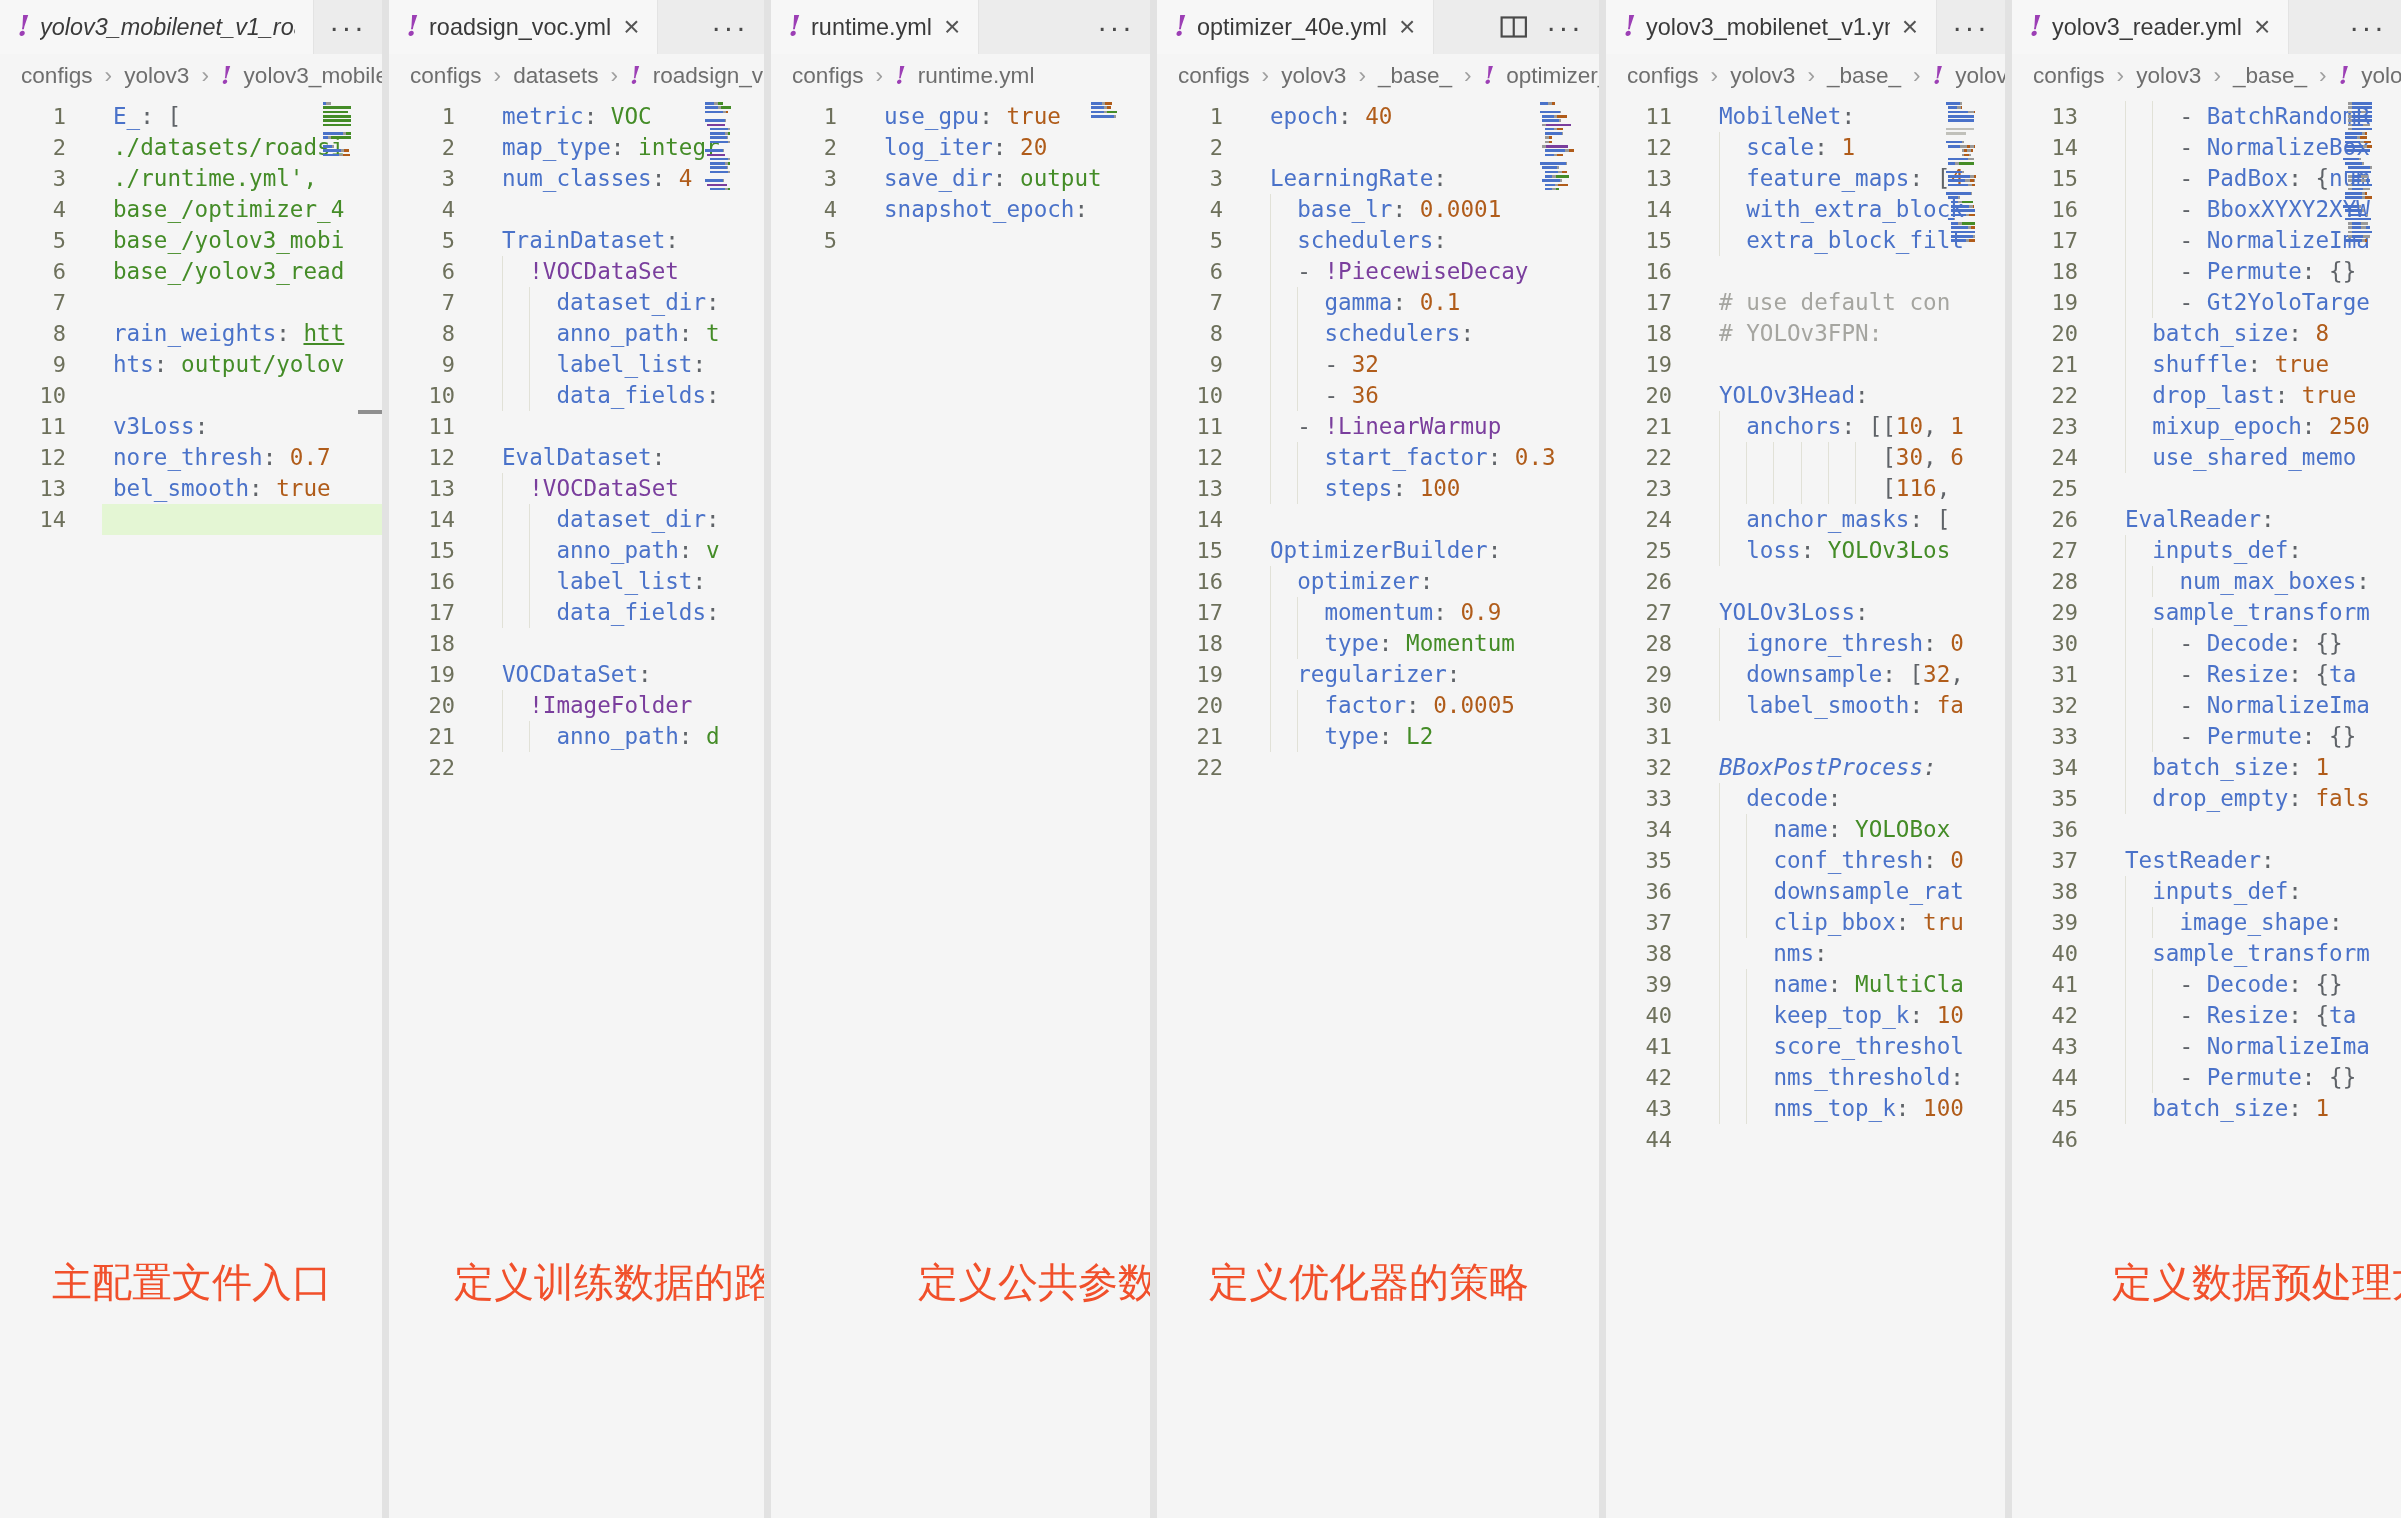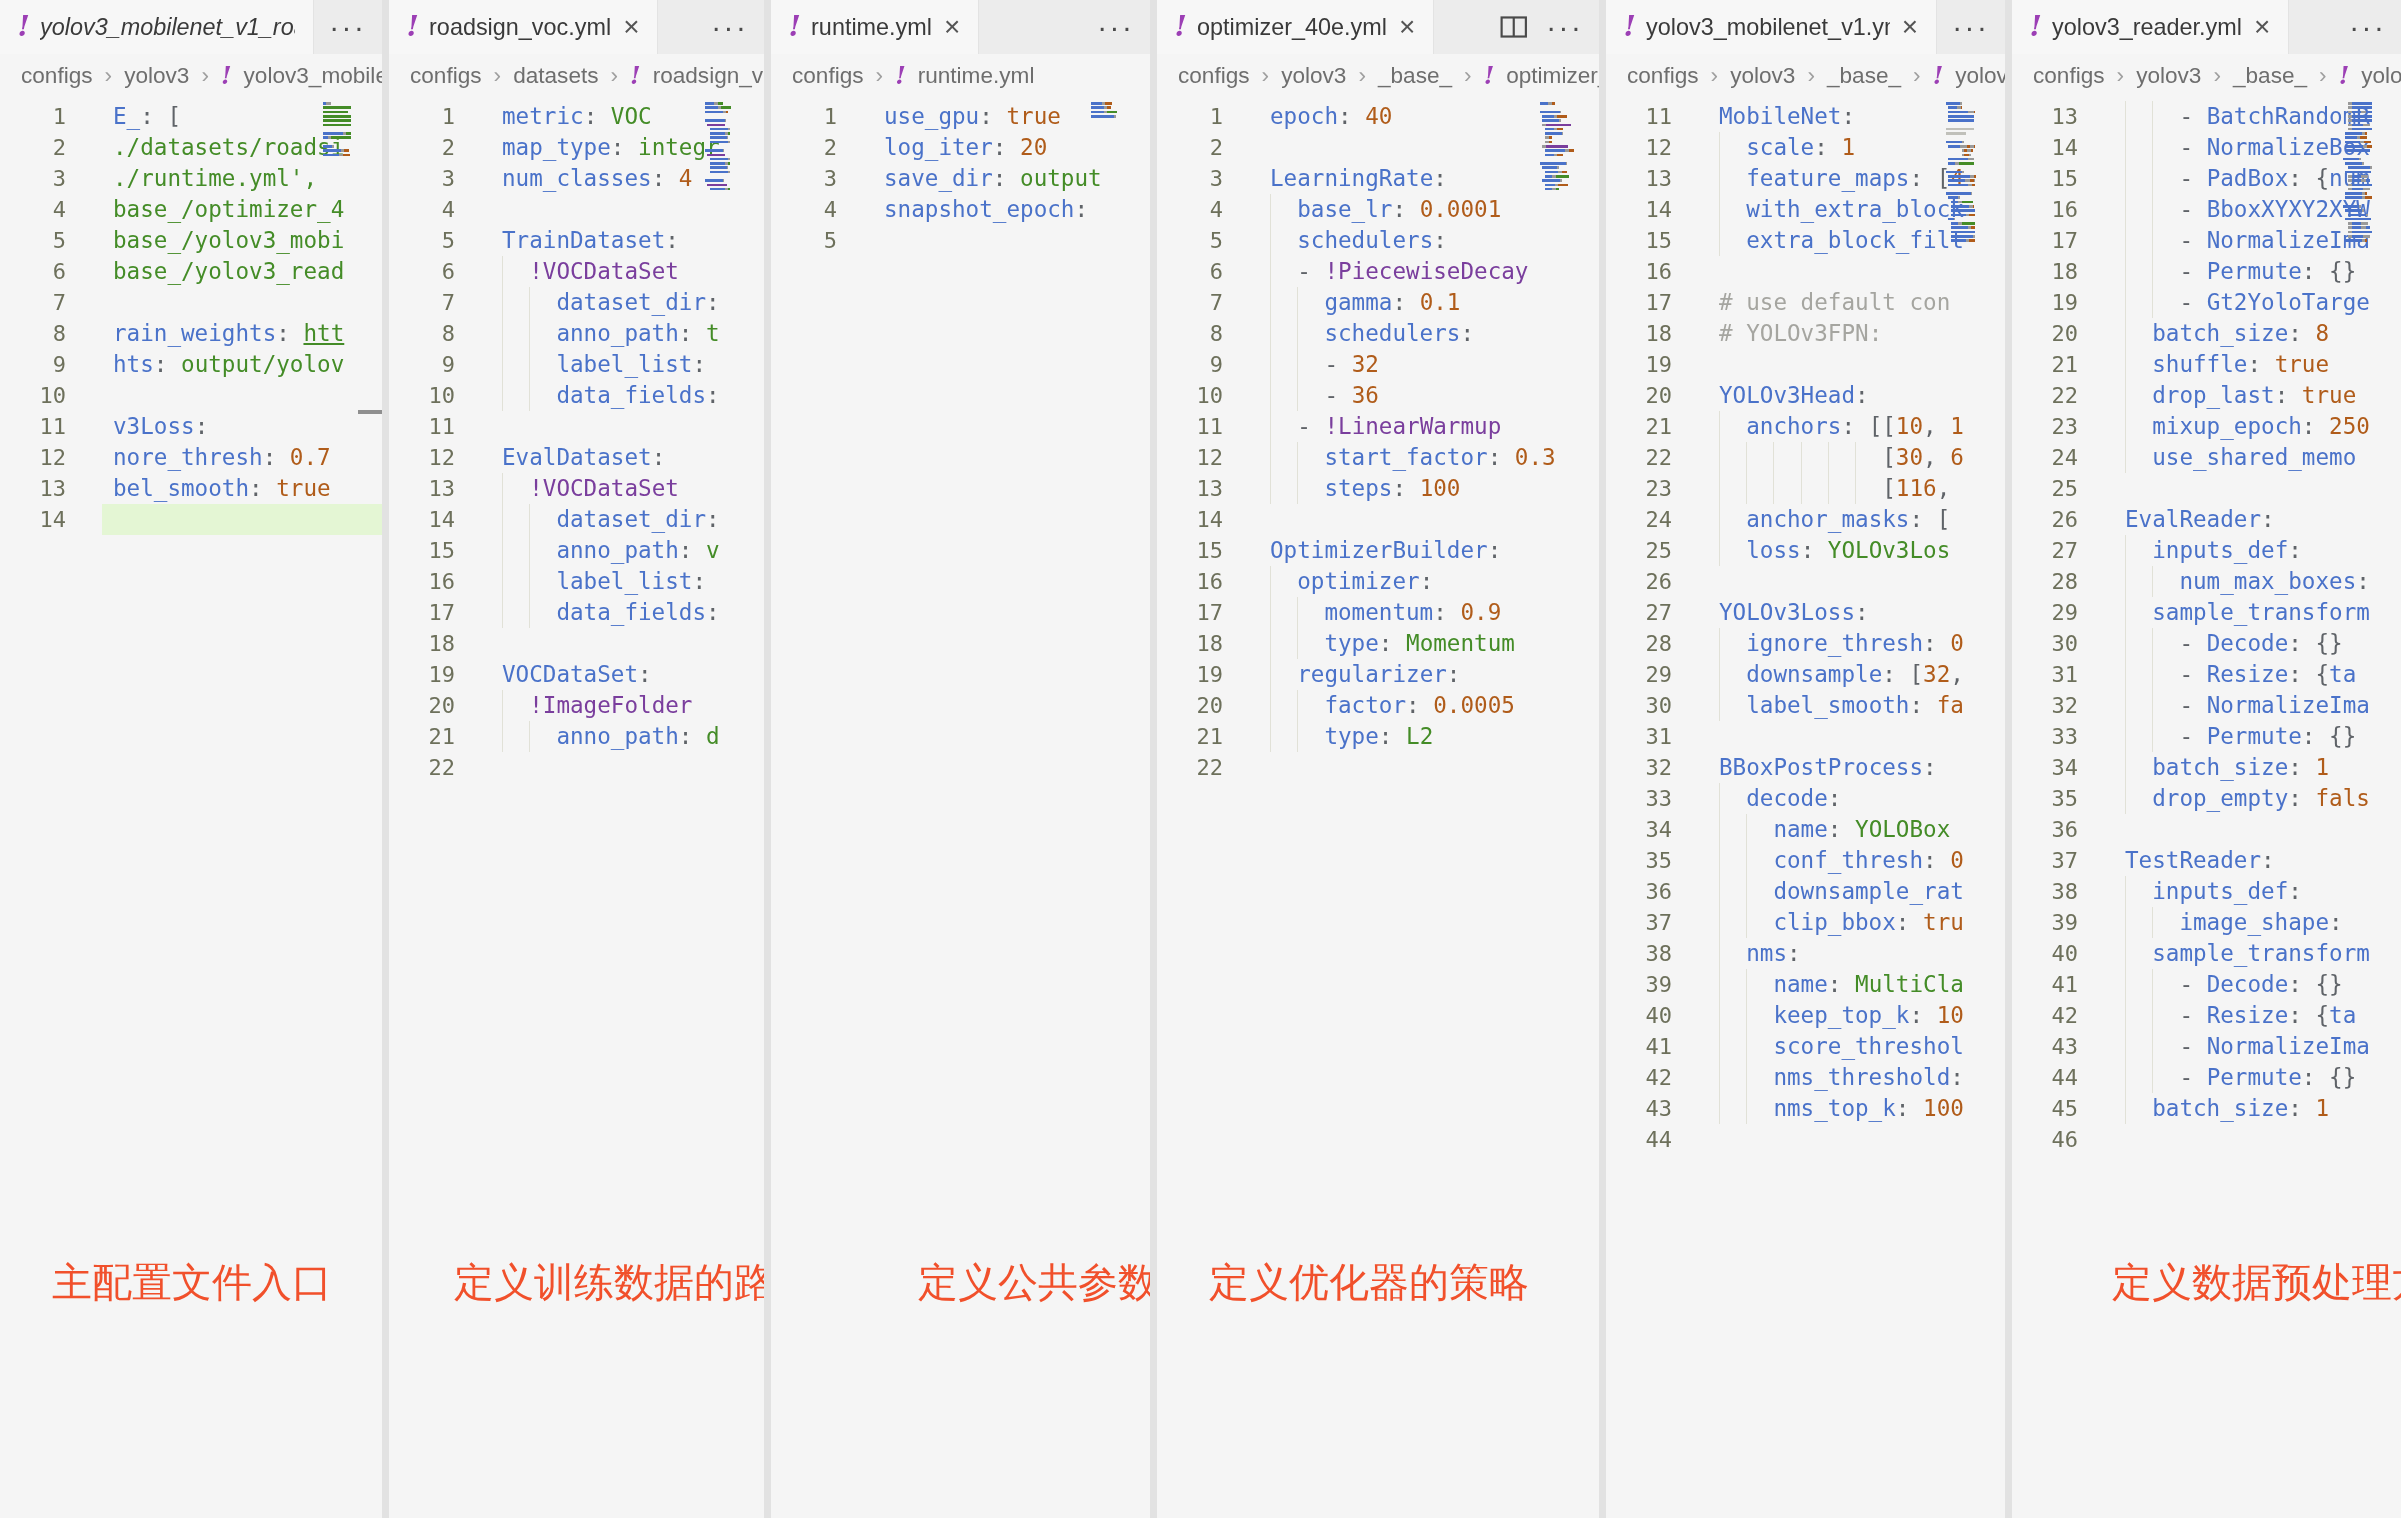--- a/index.html
+++ b/index.html
@@ -820,21 +820,21 @@
             <span class="ln">30</span>
             <span class="guide" style="left: calc(0ch + 113px);"></span>
             <span class="txt" style="padding-left: 2ch;"><span class="tk-k">label_smooth</span><span class="tk-p">: </span><span class="tk-b">fa</span></span>
           </div>
           <div class="line">
             <span class="ln">31</span>
             <span class="txt" style="padding-left: 0ch;"></span>
           </div>
           <div class="line">
             <span class="ln">32</span>
-            <span class="txt" style="padding-left: 0ch;"><span class="tk-k">BBoxPostProcess</span><span class="tk-p">:</span></span>
+            <span class="txt" style="padding-left: 0ch; font-style: italic;"><span class="tk-k">BBoxPostProcess</span><span class="tk-p">:</span></span>
           </div>
           <div class="line">
             <span class="ln">33</span>
             <span class="guide" style="left: calc(0ch + 113px);"></span>
             <span class="txt" style="padding-left: 2ch;"><span class="tk-k">decode</span><span class="tk-p">:</span></span>
           </div>
           <div class="line">
             <span class="ln">34</span>
             <span class="guide" style="left: calc(0ch + 113px);"></span>
             <span class="guide" style="left: calc(2ch + 113px);"></span>
@@ -854,21 +854,21 @@
           </div>
           <div class="line">
             <span class="ln">37</span>
             <span class="guide" style="left: calc(0ch + 113px);"></span>
             <span class="guide" style="left: calc(2ch + 113px);"></span>
             <span class="txt" style="padding-left: 4ch;"><span class="tk-k">clip_bbox</span><span class="tk-p">: </span><span class="tk-b">tru</span></span>
           </div>
           <div class="line">
             <span class="ln">38</span>
             <span class="guide" style="left: calc(0ch + 113px);"></span>
-            <span class="txt" style="padding-left: 2ch;"><span class="tk-k">nms</span><span class="tk-p">:</span></span>
+            <span class="txt" style="padding-left: 2ch; margin-left: 27px;"><span class="tk-k">nms</span><span class="tk-p">:</span></span>
           </div>
           <div class="line">
             <span class="ln">39</span>
             <span class="guide" style="left: calc(0ch + 113px);"></span>
             <span class="guide" style="left: calc(2ch + 113px);"></span>
             <span class="txt" style="padding-left: 4ch;"><span class="tk-k">name</span><span class="tk-p">: </span><span class="tk-s">MultiCla</span></span>
           </div>
           <div class="line">
             <span class="ln">40</span>
             <span class="guide" style="left: calc(0ch + 113px);"></span>

